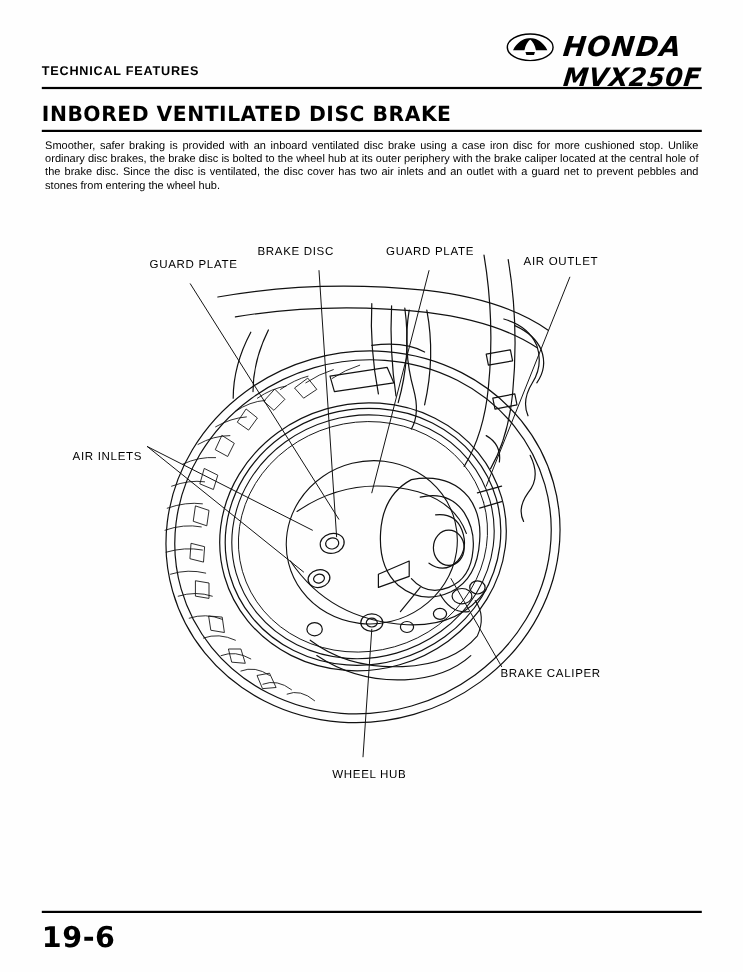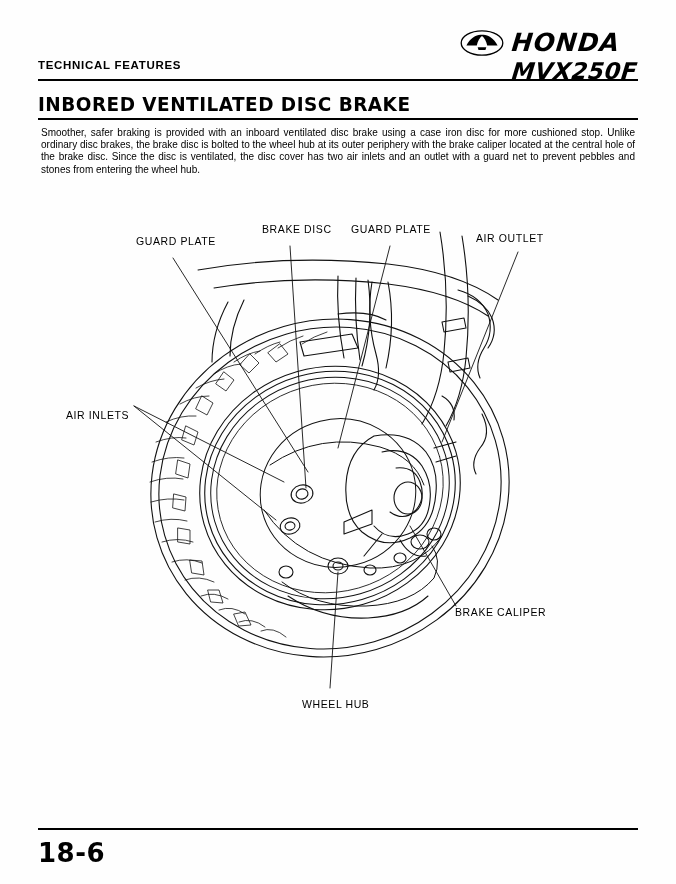--- a/index.html
+++ b/index.html
@@ -287,25 +287,25 @@
           <path d="M480 42 L404 232"></path>
           <path d="M96 196 L238 310"></path>
           <path d="M96 196 L246 272"></path>
           <path d="M418 396 L372 316"></path>
           <path d="M292 478 L300 362"></path>
         </g>
       </g>
     </svg>
 
     <div class="callout" style="left:98px; top:25px;">GUARD PLATE</div>
-    <div class="callout" style="left:224px; top:13px;">BRAKE DISC</div>
+    <div class="callout" style="left:196px; top:13px;">BRAKE DISC</div>
     <div class="callout" style="left:313px; top:13px;">GUARD PLATE</div>
     <div class="callout" style="left:438px; top:22px;">AIR OUTLET</div>
     <div class="callout" style="left:28px; top:199px;">AIR INLETS</div>
     <div class="callout" style="left:417px; top:396px;">BRAKE CALIPER</div>
     <div class="callout" style="left:264px; top:488px;">WHEEL HUB</div>
   </div>
 
   <div class="rule rule-bottom"></div>
-  <div class="page-num">18-6</div>
+  <div class="page-num">19-6</div>
   <div class="folio">272</div>
 
 </div>
 
 </body></html>

